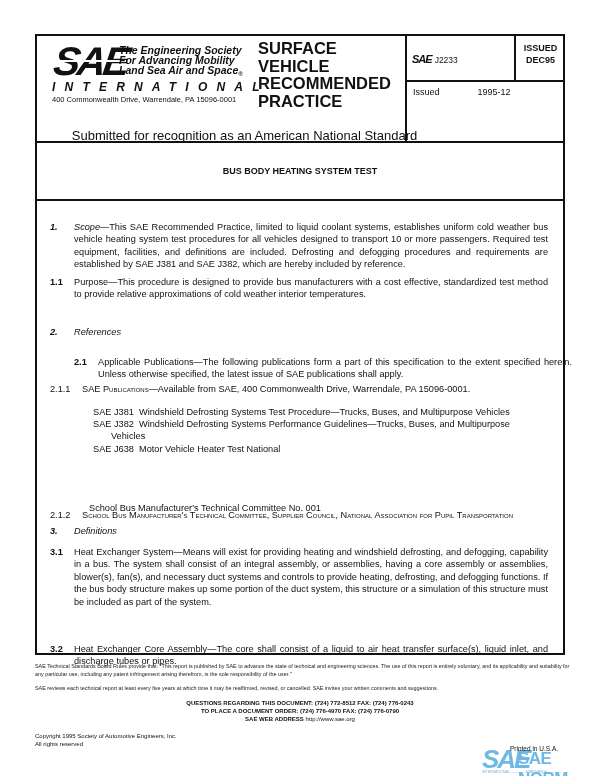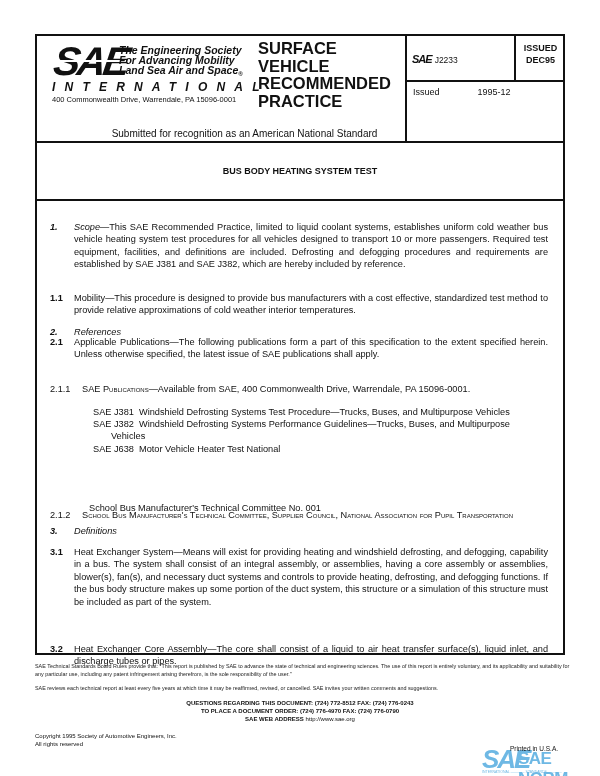--- a/index.html
+++ b/index.html
@@ -12,21 +12,21 @@
   .hline { position:absolute; background:#111; height:2px; }
 
   .logo-sae { position:absolute; left:54px; top:44px; font-family:"Liberation Sans", sans-serif; font-weight:bold; font-style:italic; font-size:40px; letter-spacing:-3px; line-height:34px; color:#111; transform:skewX(-8deg); }
   .logo-sae::after { content:""; position:absolute; left:0; right:0; top:16px; height:2px; background:#fff; }
   .tagline { position:absolute; left:119px; top:45px; font-size:10.5px; font-weight:bold; font-style:italic; line-height:10px; }
   .tagline div { white-space:nowrap; }
   .reg { font-size:6px; vertical-align:-2px; }
   .intl { position:absolute; left:52px; top:81px; font-size:12px; font-weight:bold; font-style:italic; letter-spacing:9.2px; line-height:12px; }
   .addr { position:absolute; left:52px; top:95px; font-size:7.5px; white-space:nowrap; }
   .doctype { position:absolute; left:258px; top:40px; font-size:16.5px; font-weight:bold; line-height:17.5px; }
-  .submitted { position:absolute; left:0; width:447px; top:128px; text-align:center; font-size:10px; white-space:nowrap; padding-left:42px; box-sizing:border-box; }
+  .submitted { position:absolute; left:0; width:447px; top:128px; text-align:center; font-size:13px; white-space:nowrap; padding-left:42px; box-sizing:border-box; }
   .docnum { position:absolute; left:412px; top:53px; font-size:8.5px; white-space:nowrap; }
   .docnum .mini { font-weight:bold; font-style:italic; font-size:11px; letter-spacing:-1px; margin-right:3px; }
   .issued-box { position:absolute; left:516px; top:42px; width:49px; text-align:center; font-size:9px; font-weight:bold; line-height:12px; }
   .issued-row { position:absolute; left:413px; top:87px; font-size:9px; white-space:nowrap; }
   .issued-row span + span { margin-left:38px; }
   .title { position:absolute; left:35px; width:530px; top:166px; text-align:center; font-size:9px; font-weight:bold; }
 
   .para { position:absolute; left:50px; width:498px; font-size:9.2px; line-height:12.4px; text-align:justify; }
   .para .num { position:absolute; left:0; top:0; font-weight:bold; }
   .para .num.it { font-style:italic; }
@@ -87,31 +87,31 @@
   <span>Issued</span><span>1995-12</span>
 </div>
 
 <div class="title">BUS BODY HEATING SYSTEM TEST</div>
 
 <div class="para" style="top:221px;">
   <span class="num it">1.</span>
   <span class="body"><span class="lead it">Scope</span><span>—This SAE Recommended Practice, limited to liquid coolant systems, establishes uniform cold weather bus vehicle heating system test procedures for all vehicles designed to transport 10 or more passengers. Required test equipment, facilities, and definitions are included. Defrosting and defogging procedures and requirements are established by SAE J381 and SAE J382, which are hereby included by reference.</span></span>
 </div>
 
-<div class="para" style="top:292px;">
+<div class="para" style="top:276px;">
   <span class="num">1.1</span>
-  <span class="body"><span class="lead">Mobility</span><span>—This procedure is designed to provide bus manufacturers with a cost effective, standardized test method to provide relative approximations of cold weather interior temperatures.</span></span>
+  <span class="body"><span class="lead">Purpose</span><span>—This procedure is designed to provide bus manufacturers with a cost effective, standardized test method to provide relative approximations of cold weather interior temperatures.</span></span>
 </div>
 
 <div class="para" style="top:326px;">
   <span class="num it">2.</span>
   <span class="body"><span class="lead it">References</span></span>
 </div>
 
-<div class="para" style="top:336px;">
+<div class="para" style="top:356px;margin-left:24px;">
   <span class="num">2.1</span>
   <span class="body"><span class="lead">Applicable Publications</span><span>—The following publications form a part of this specification to the extent specified herein. Unless otherwise specified, the latest issue of SAE publications shall apply.</span></span>
 </div>
 
 <div class="para" style="top:383px;">
   <span class="num" style="font-weight:normal;">2.1.1</span>
   <span class="body" style="margin-left:32px;"><span class="sc">SAE Publications</span><span>—Available from SAE, 400 Commonwealth Drive, Warrendale, PA 15096-0001.</span></span>
 </div>
 
 <div class="ref" style="top:406px;">

